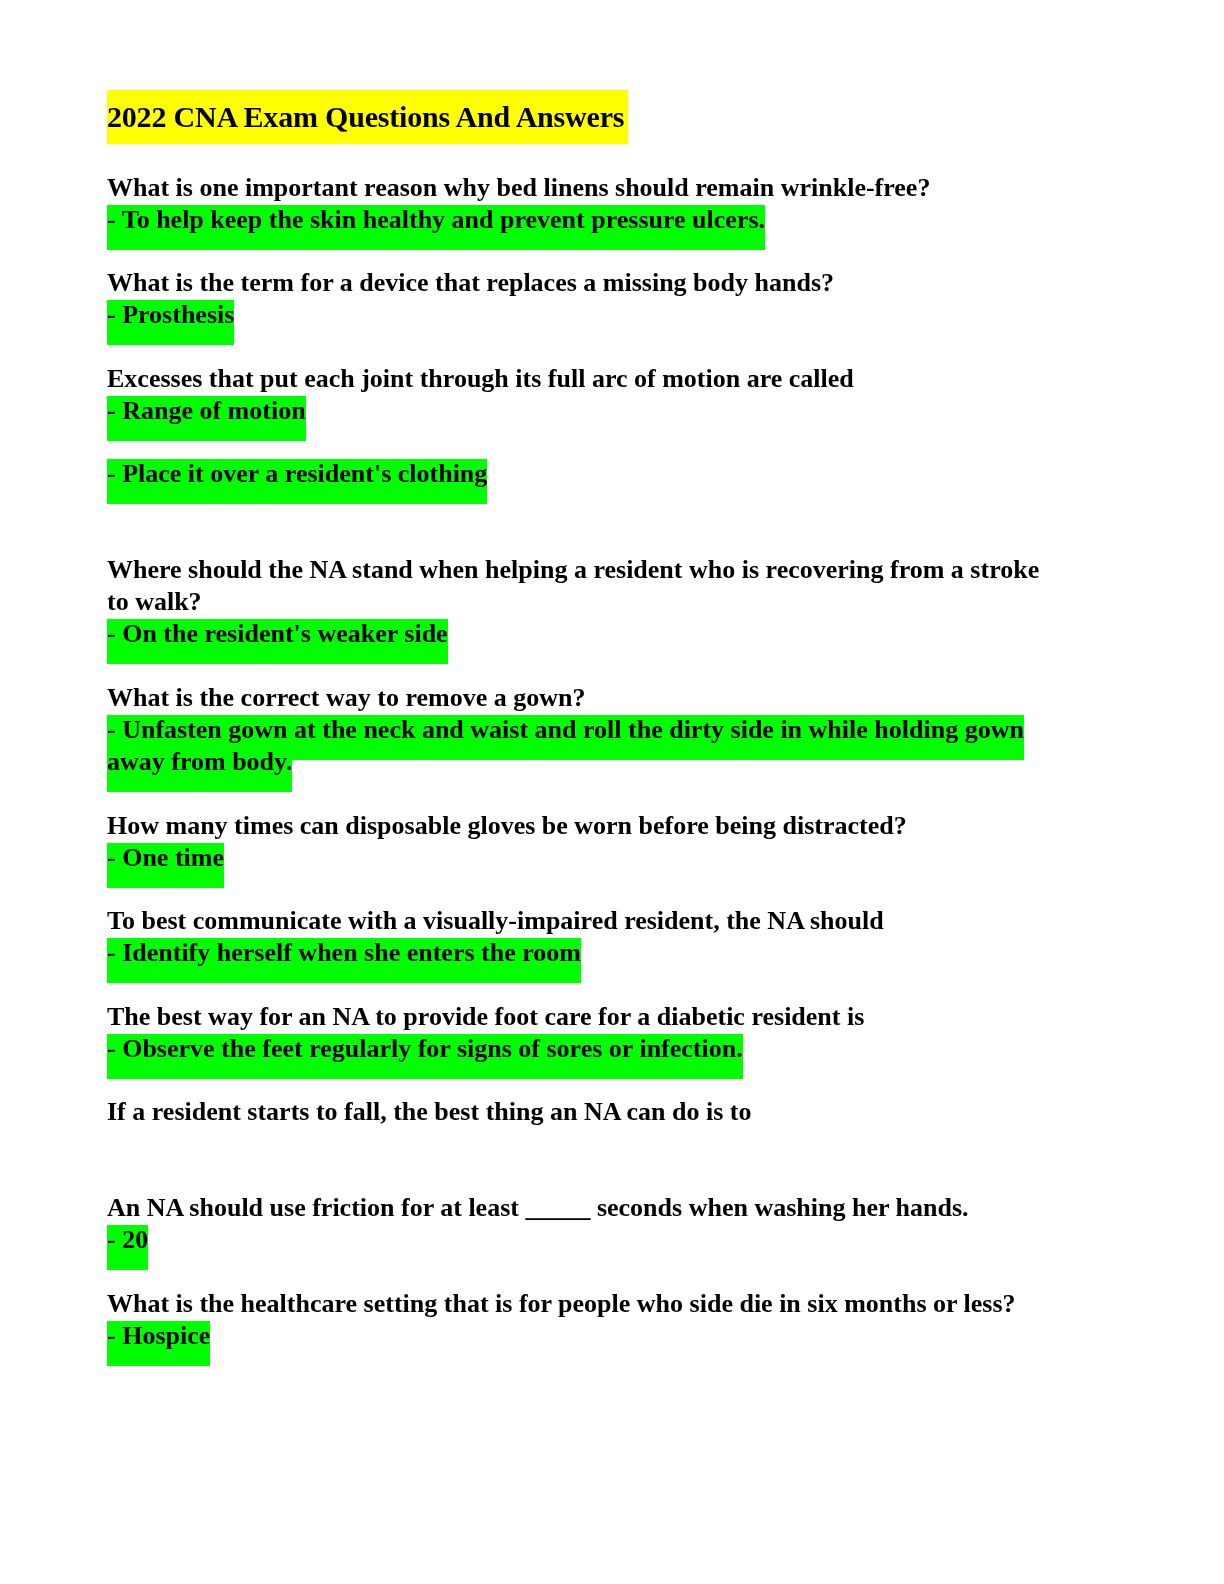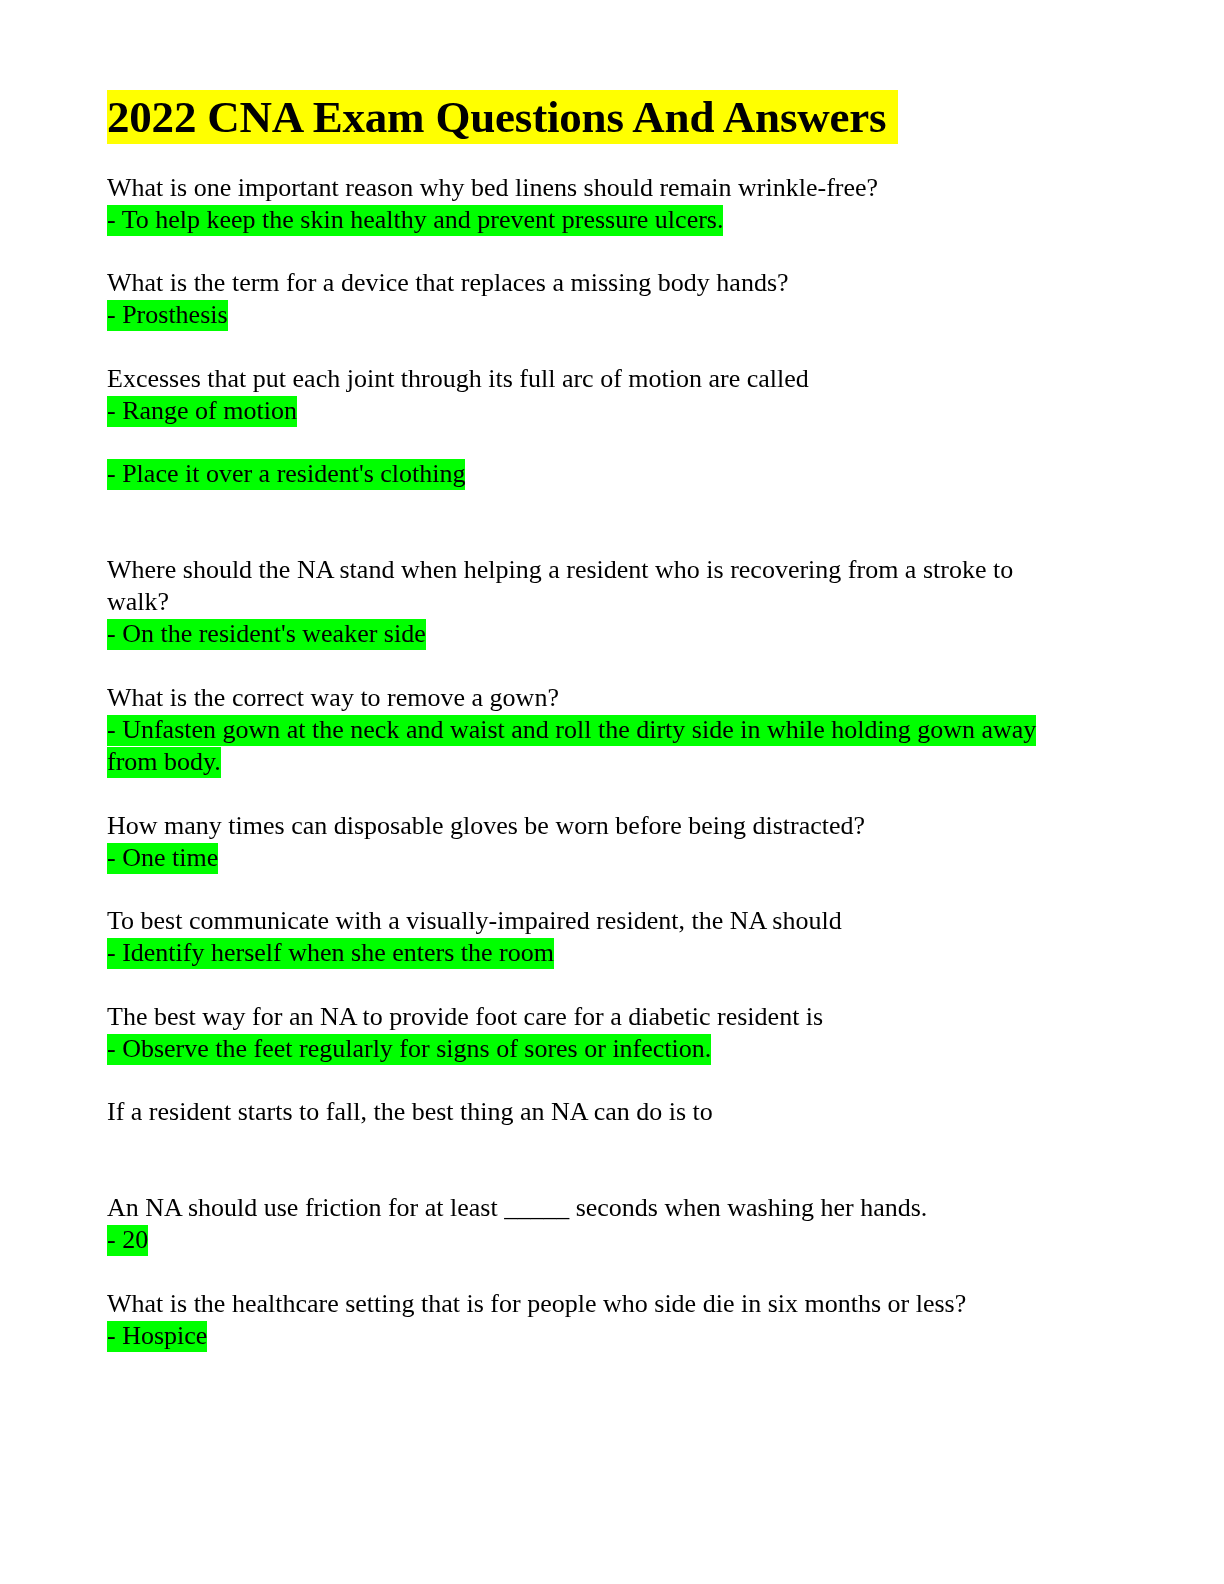--- a/index.html
+++ b/index.html
@@ -1,25 +1,25 @@
 <!DOCTYPE html>
 <html><head>
   <meta charset="utf-8">
   <style>
     html, body { margin: 0; padding: 0; background: #ffffff; }
     body { width: 1224px; height: 1584px; position: relative; overflow: hidden;
            font-family: "Liberation Serif", "DejaVu Serif", serif; color: #000; }
     .page { position: absolute; left: 107px; top: 0; width: 1000px; }
     .title { position: absolute; top: 90px; left: 0; margin: 0;
-             font-size: 45px; font-weight: bold; line-height: 54px;
-             background: #ffff00; padding: 0 12px 0 0; white-space: nowrap; letter-spacing: -0.2px; }
-    .qa { position: absolute; left: 0; width: 960px; font-size: 26px; line-height: 32px; }
+             font-size: 30px; font-weight: bold; line-height: 54px;
+             background: #ffff00; padding: 0 4px 0 0; white-space: nowrap; letter-spacing: -0.2px; }
+    .qa { position: absolute; left: 0; width: 960px; font-size: 26px; line-height: 32px; font-weight: bold; }
     .q { margin: 0; }
     .a { margin: 0; }
-    .a span { background: #00ff00; box-decoration-break: clone; -webkit-box-decoration-break: clone; padding-bottom: 2px; }
+    .a span { background: #00ff00; box-decoration-break: clone; -webkit-box-decoration-break: clone; padding-bottom: 16px; }
   </style>
 </head>
 <body>
 
 <div class="page">
   <h1 class="title">2022 CNA Exam Questions And Answers</h1>
 
   <div class="qa" style="top:172px">
     <p class="q">What is one important reason why bed linens should remain wrinkle-free?</p>
     <p class="a"><span>- To help keep the skin healthy and prevent pressure ulcers.</span></p>

